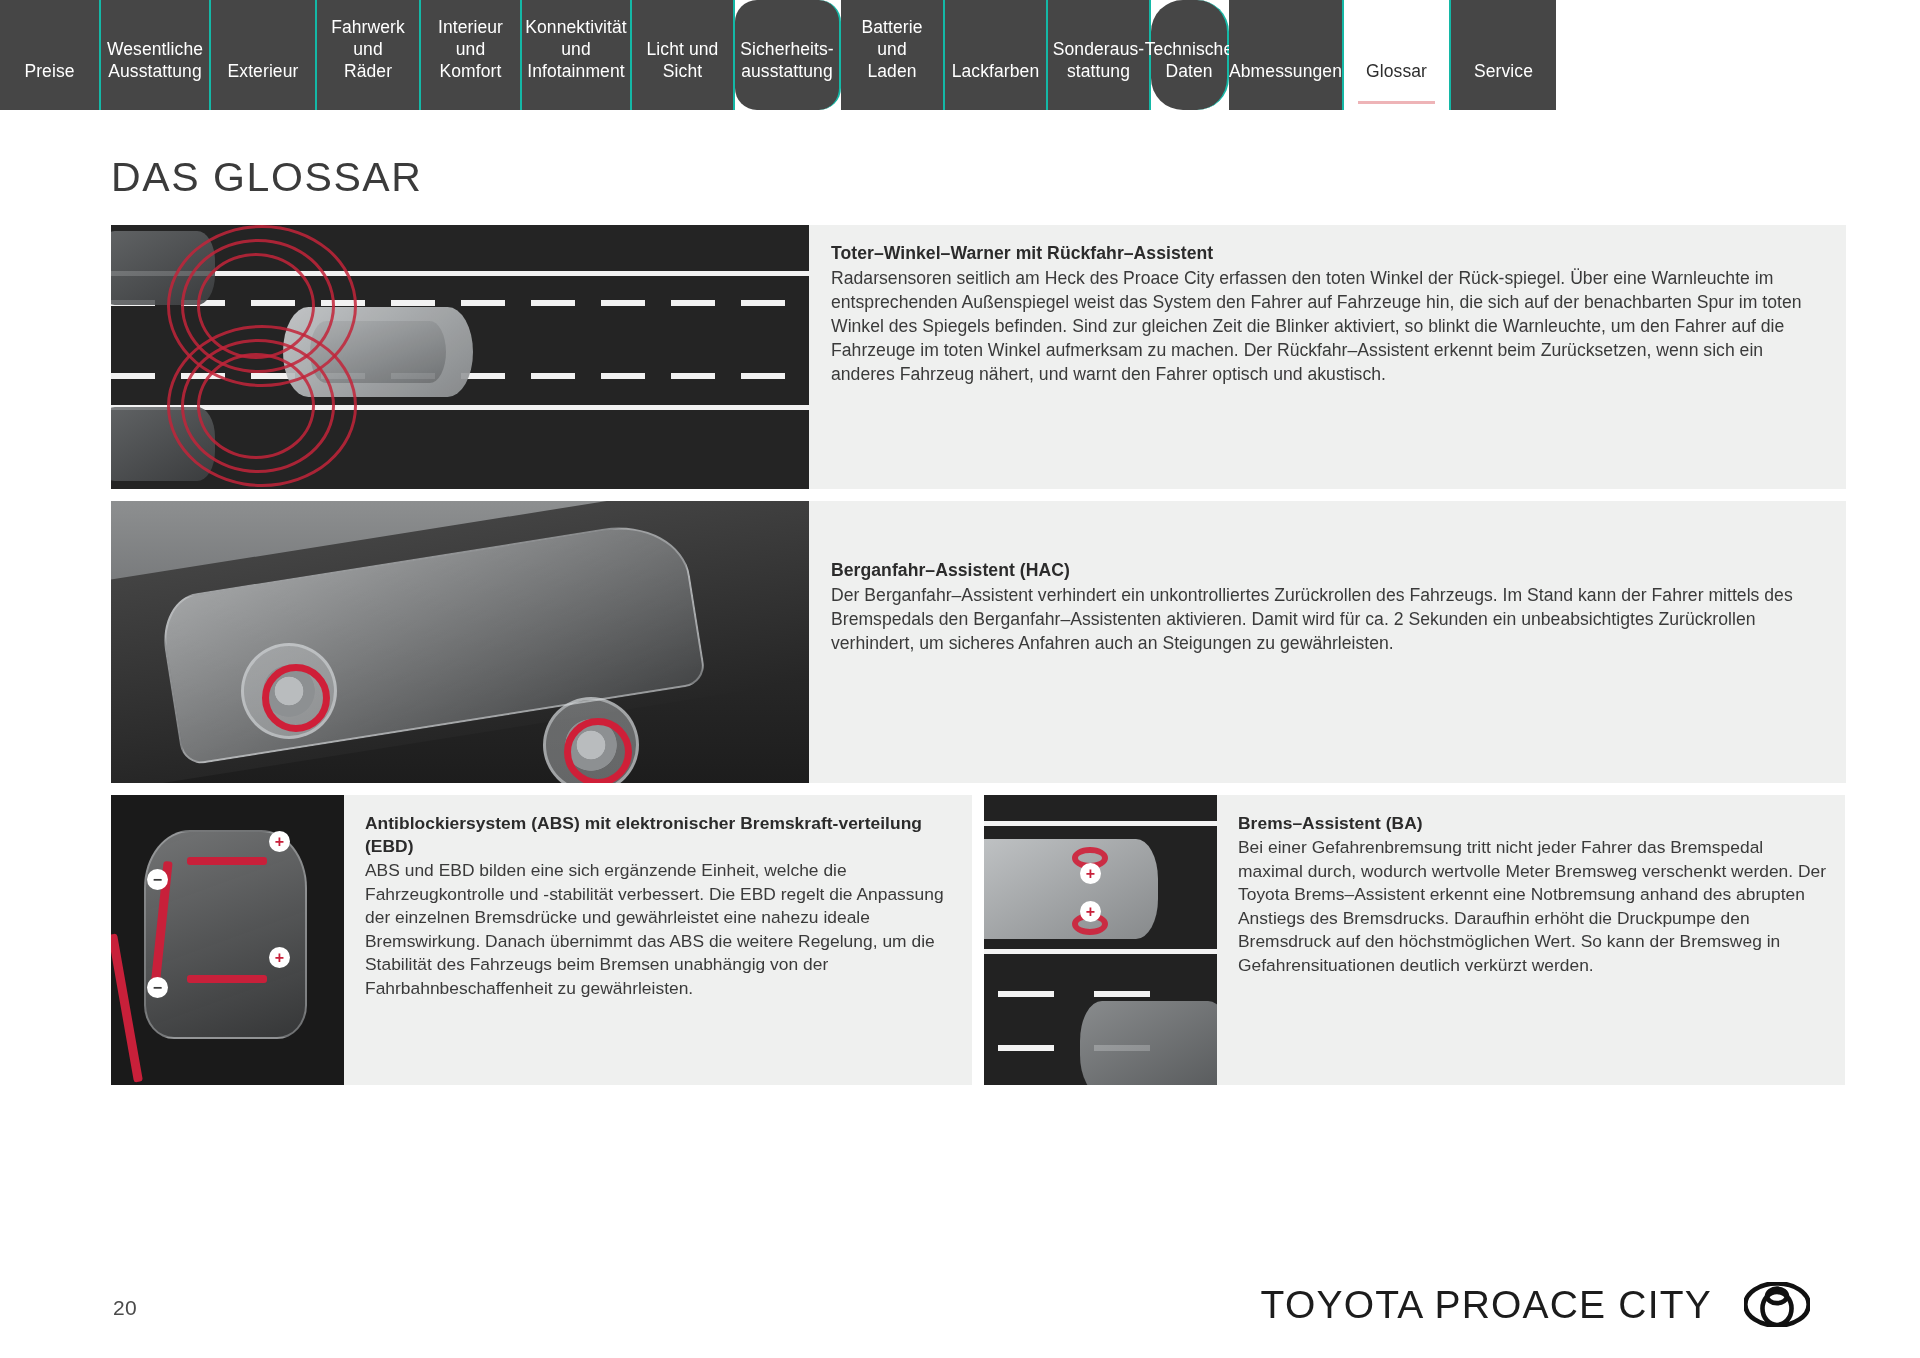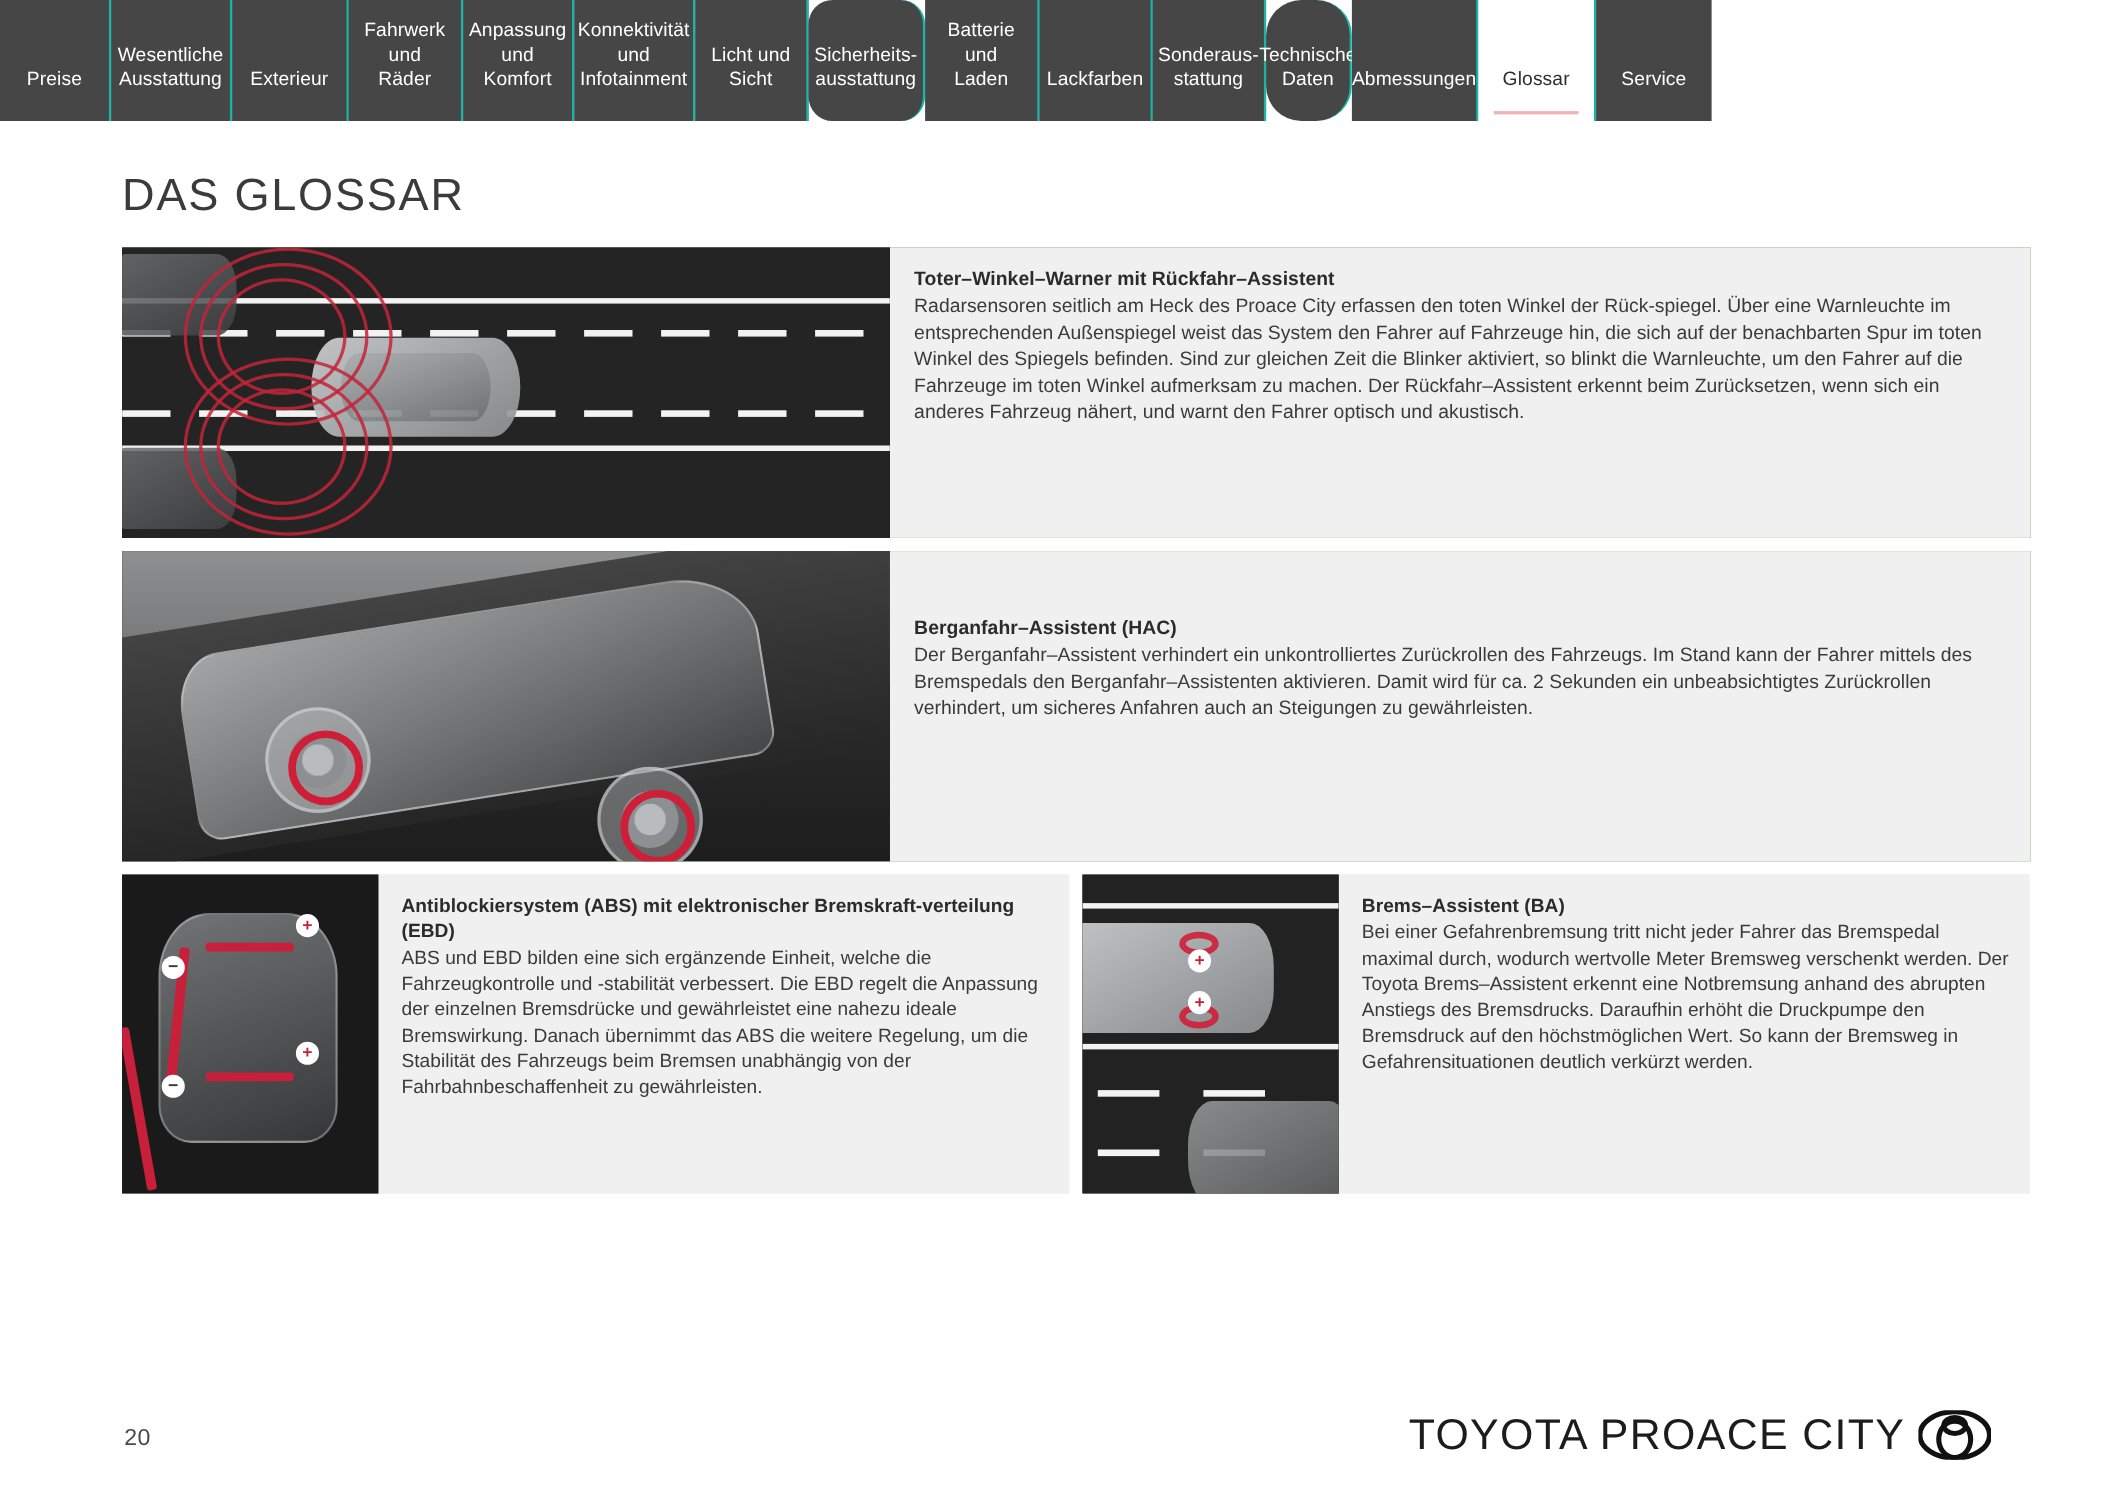--- a/index.html
+++ b/index.html
@@ -270,21 +270,21 @@
     left: 113px; top: 14px;
     font-size: 21px;
     color: #4a4a4a;
     letter-spacing: .4px;
   }
   .brand {
     position: absolute;
     right: 110px; top: 0;
     display: flex;
     align-items: center;
-    gap: 12px;
+    gap: 32px;
   }
   .brand-text {
     font-size: 39px;
     letter-spacing: 1.2px;
     color: #1c1c1c;
     font-weight: 400;
   }
   .brand-logo { width: 66px; height: 45px; }
 </style>
 </head>
@@ -308,21 +308,21 @@
       </div>
   </div>
   <div class="nav-tab w-fahrwerk">
     <div>
       <span>Fahrwerk</span>
       <span>und Räder</span>
     </div>
   </div>
   <div class="nav-tab w-interieur">
     <div>
-      <span>Anpassung und</span>
+      <span>Interieur und</span>
       <span>Komfort</span>
     </div>
   </div>
   <div class="nav-tab w-konnekt">
     <div>
       <span>Konnektivität</span>
       <span>und</span>
       <span>Infotainment</span>
     </div>
   </div>

